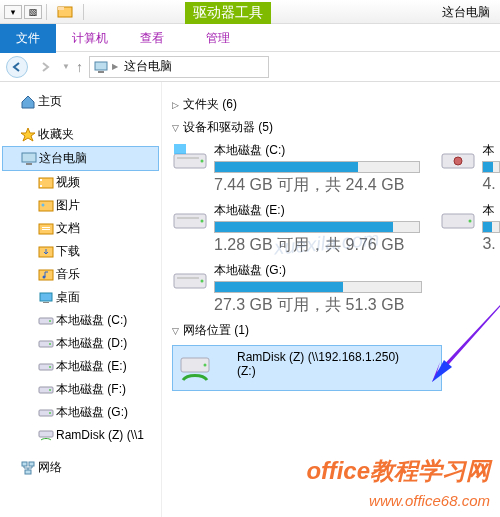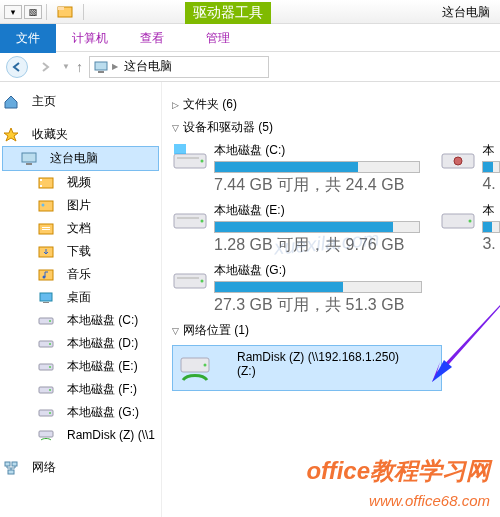--- a/index.html
+++ b/index.html
@@ -19,21 +19,21 @@
 .navbtn{width:22px;height:22px;border-radius:50%;display:flex;align-items:center;justify-content:center;color:#888}
 .navbtn.back{background:#e8f3fb;border:1px solid #a5cde8;color:#2a6aa0}
 .navdrop{color:#aaa;font-size:8px}
 .navup{color:#888;font-size:14px}
 .address{flex:0 0 auto;height:22px;border:1px solid #ccc;display:flex;align-items:center;padding:0 4px;gap:4px;min-width:180px}
 .address .pcicon{width:14px;height:14px}
 .address .crumb{padding:0 2px}
 .address .chev{color:#888;font-size:8px}
 .body{display:flex;height:calc(100% - 82px)}
 .sidebar{width:162px;border-right:1px solid #eee;padding-top:8px;overflow:hidden}
-.sidebar .item{display:flex;align-items:center;padding:3px 0 3px 3px;gap:13px;white-space:nowrap}
+.sidebar .item{display:flex;align-items:center;padding:3px 0 3px 20px;gap:2px;white-space:nowrap}
 .sidebar .item.sub{padding-left:38px}
 .sidebar .item.sel{background:#cde8ff;border:1px solid #7abdf0;margin:0 2px;padding-left:18px}
 .sidebar .ico{width:16px;height:16px;display:inline-block}
 .sidebar .sect{margin-top:10px}
 .content{flex:1;padding:10px 0 0 10px;overflow:hidden;position:relative}
 .section-head{display:flex;align-items:center;gap:4px;margin:4px 0 6px 0}
 .section-head .tri{font-size:9px;color:#555}
 .drive-row{display:flex;gap:20px;margin-bottom:6px}
 .drive{display:flex;gap:6px;width:250px}
 .drive .dicon{width:36px;height:36px}

